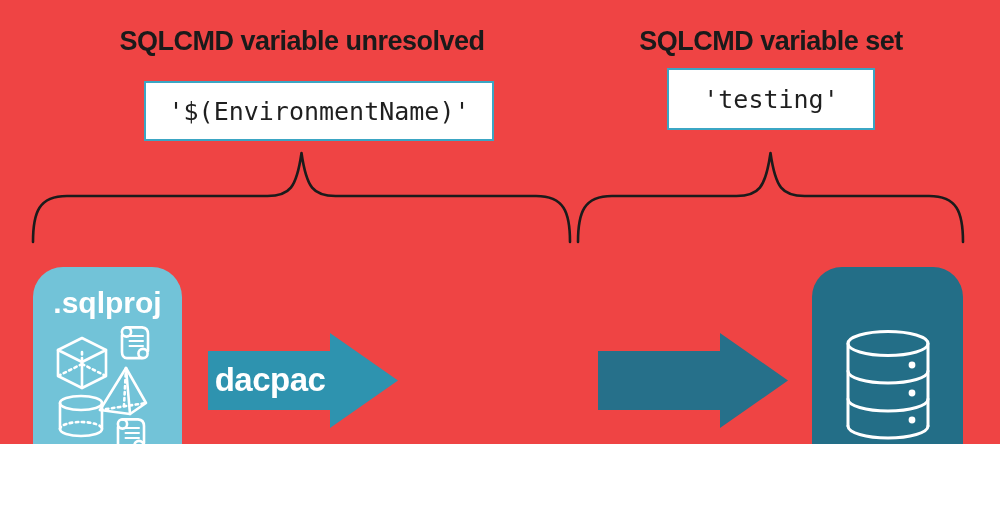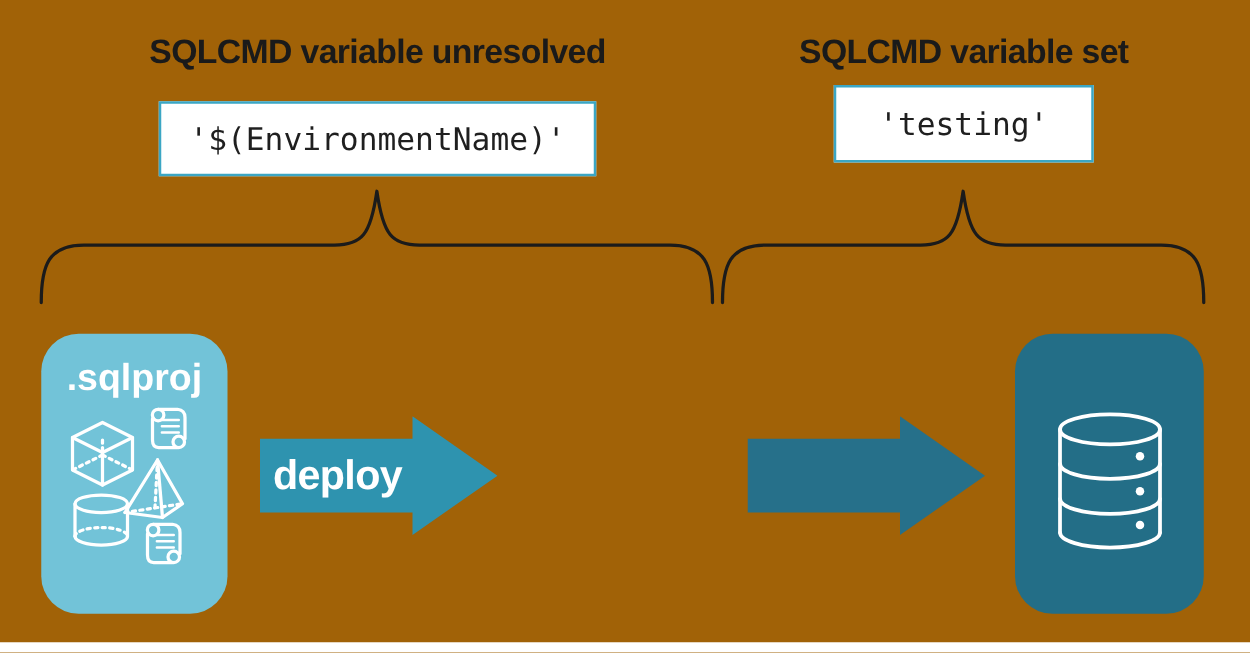--- a/index.html
+++ b/index.html
@@ -1,31 +1,31 @@
 <!DOCTYPE html>
 <html><head>
 <meta charset="utf-8">
 <style>
   html,body{margin:0;padding:0;background:#fff;}
   #stage{
-    position:relative;width:1000px;height:514px;background:#a16207;overflow:hidden;
+    position:relative;width:1000px;height:444px;background:#ef4444;overflow:hidden;
     font-family:"Liberation Sans", sans-serif;
   }
   .heading{
     position:absolute;top:26px;width:400px;text-align:center;
     font-size:27px;font-weight:bold;color:#1A1A1A;letter-spacing:-0.5px;
   }
   #heading-left{left:102px;}
   #heading-right{left:571px;}
   .code-box{
     position:absolute;border:2px solid #3BA6C4;background:#fff;
     display:flex;align-items:center;justify-content:center;
     font-family:"DejaVu Sans Mono", monospace;font-size:25px;color:#1F1F1F;
   }
-  #code-box-left{left:127px;top:81px;width:346px;height:56px;}
+  #code-box-left{left:144px;top:81px;width:346px;height:56px;}
   #code-box-right{left:667px;top:68px;width:204px;height:58px;}
   .brace{position:absolute;top:148px;}
   .brace path{fill:none;stroke:#1B1B1B;stroke-width:2.6;stroke-linecap:round;stroke-linejoin:round;}
   #brace-left{left:31px;}
   #brace-right{left:576px;}
   .node{
     position:absolute;top:267px;height:224px;border-radius:30px;
     color:#FFFFFF;text-align:center;
   }
   .node .node-label{display:block;margin-top:19px;font-weight:bold;}
@@ -105,21 +105,21 @@
           <path d="M94,36.1 L79,36.1 Q74,36 74,30 L74,13"></path>
           <path d="M81.5,14 H95 M81.5,19 H95 M81.5,24 H95" stroke-width="2"></path>
         </g>
       </g>
     </svg>
   </div>
 
   <svg class="arrow" id="arrow-build" style="left:208px" width="190" height="95" viewBox="0 0 190 95">
     <polygon points="0,18 122,18 122,0 190,47.5 122,95 122,77 0,77"></polygon>
   </svg>
-  <div class="arrow-label" id="arrow-build-label">deploy</div>
+  <div class="arrow-label" id="arrow-build-label">dacpac</div>
 
 
   <svg class="arrow" id="arrow-deploy" style="left:598px" width="190" height="95" viewBox="0 0 190 95">
     <polygon points="0,18 122,18 122,0 190,47.5 122,95 122,77 0,77"></polygon>
   </svg>
 
   <div class="node" id="node-database">
     <svg class="node-icon" style="top:62px" width="86" height="112" viewBox="0 0 86 112">
       <g class="wicon" stroke-width="3">
         <ellipse cx="43" cy="14.5" rx="40" ry="12"></ellipse>

